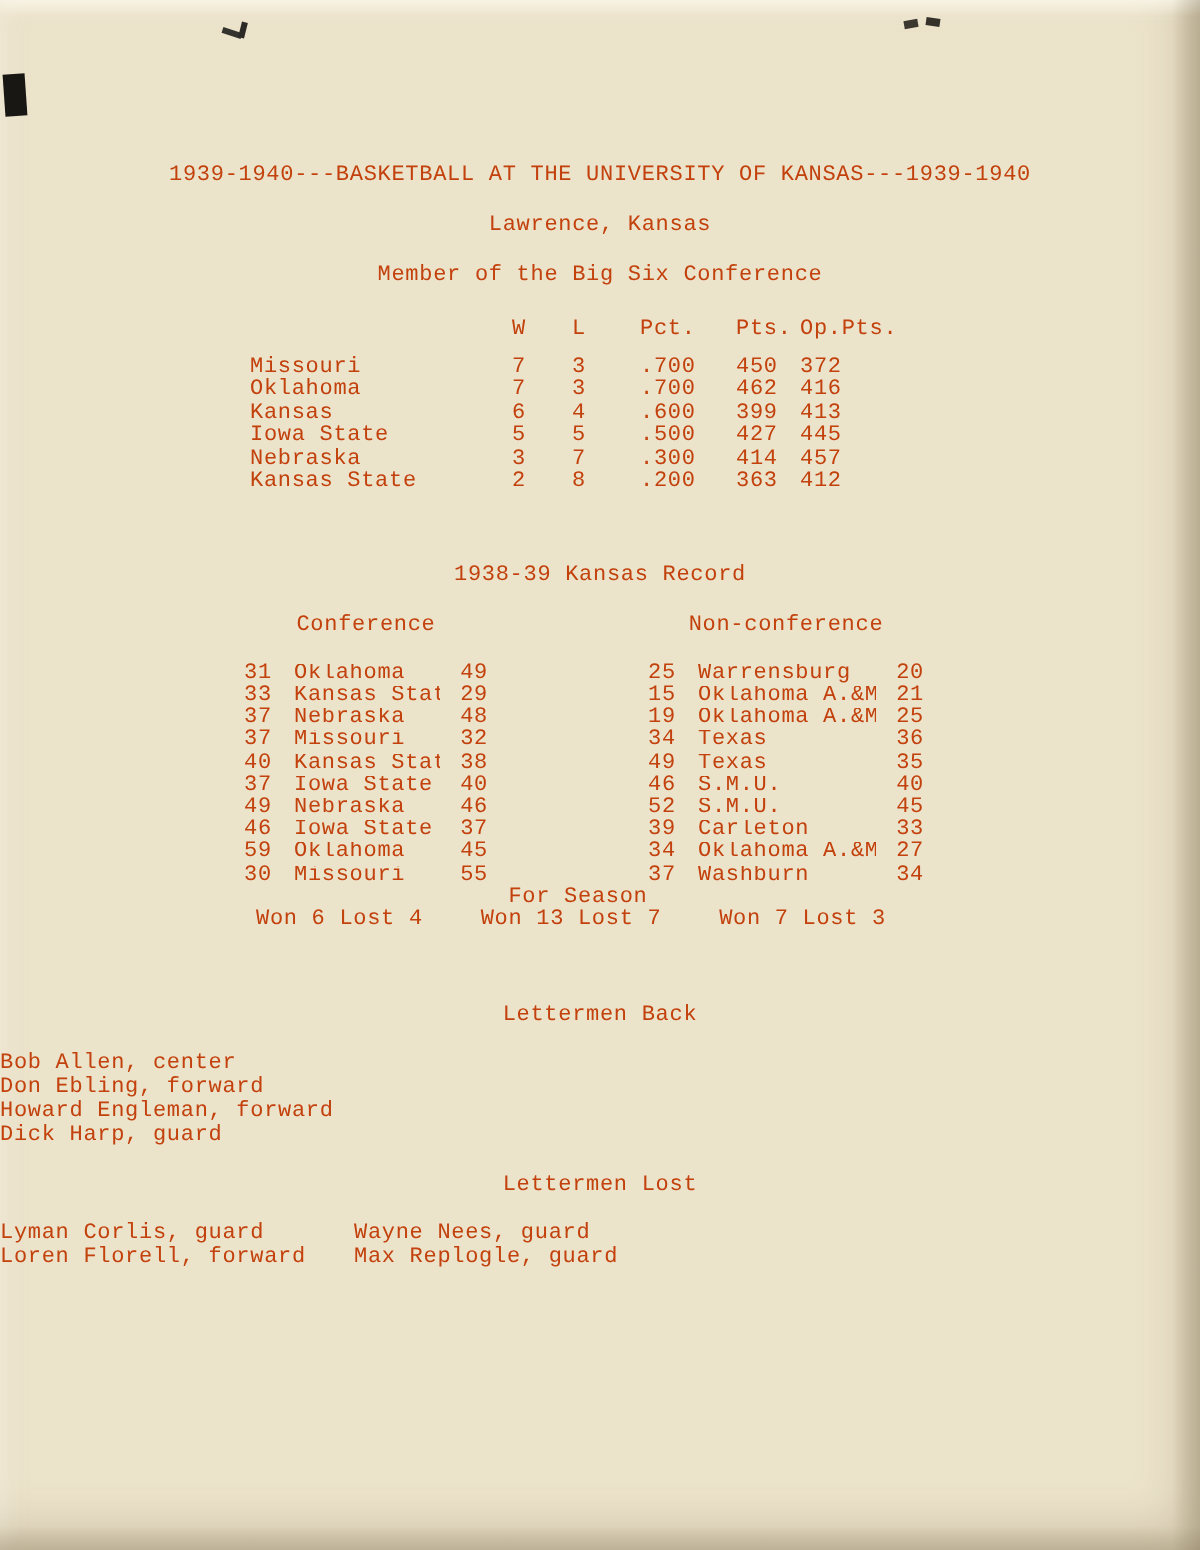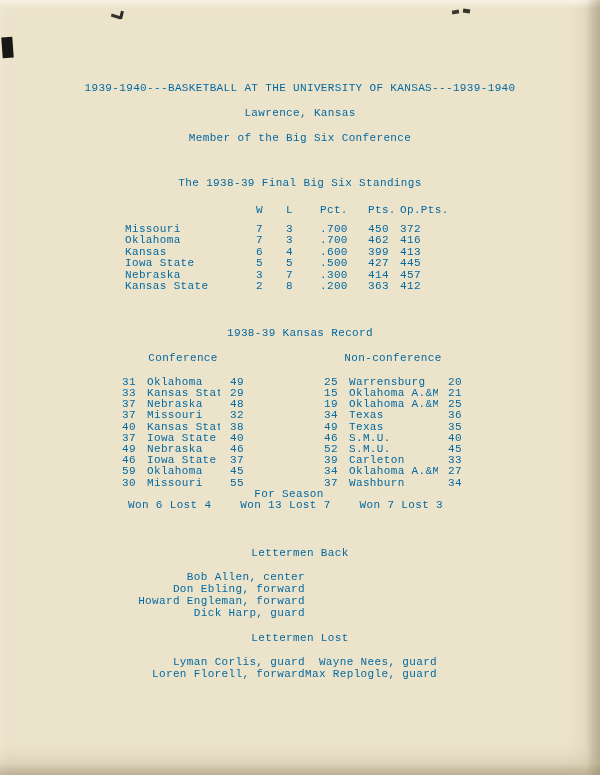--- a/index.html
+++ b/index.html
@@ -55,21 +55,21 @@
   .col-nonconf { width: 138px; margin-left: 80px; }
   .col-label   { text-align: center; margin-bottom: 13px; line-height: 11.2px; }
   .game-row { display: flex; line-height: 11.2px; }
   .g-home { width: 16px; text-align: left; }
   .g-team { flex: 1; padding-left: 9px; overflow: hidden; }
   .g-opp  { width: 24px; text-align: right; }
 
   .for-season { width: 334px; margin-left: 122px; text-align: center; line-height: 11.2px; }
   .season-line { display: flex; justify-content: space-between; margin-left: 128px; width: 315px; line-height: 11.2px; gap: 12px; }
 
-  .lettermen { display: flex; padding-left: 128px; margin-top: 12px; text-align: right; }
+  .lettermen { display: flex; margin-top: 12px; }
   .lm-left { width: 177px; }
   .lm-right { flex: none; }
   .name-line { line-height: 12px; }
 
   
   .sm-1 { position: absolute; left: 111px; top: 11px; width: 16px; height: 10px; }
   .sm-1::before { content: ""; position: absolute; left: 0; top: 4px; width: 10px; height: 3px; background: #35332e; transform: rotate(18deg); }
   .sm-1::after  { content: ""; position: absolute; left: 9px; top: 0; width: 3px; height: 8px; background: #2c2a26; transform: rotate(14deg); }
   .sm-2 { position: absolute; left: 452px; top: 8px; width: 20px; height: 10px; }
   .sm-2::before { content: ""; position: absolute; left: 0; top: 2px; width: 7px; height: 4px; background: #3a382f; transform: rotate(-10deg); }
@@ -79,35 +79,34 @@
   .edge-top    { position: absolute; top: 0; left: 0; width: 100%; height: 8px; pointer-events: none;
                  background: linear-gradient(to bottom, rgba(255,252,240,0.55), rgba(255,252,240,0)); }
   .edge-right  { position: absolute; top: 0; right: 0; width: 14px; height: 100%; pointer-events: none;
                  background: linear-gradient(to right, rgba(97,80,48,0), rgba(97,80,48,0.25)); }
   .edge-bottom { position: absolute; bottom: 0; left: 0; width: 100%; height: 12px; pointer-events: none;
                  background: linear-gradient(to bottom, rgba(97,80,48,0), rgba(97,80,48,0.2)); }
 </style>
 </head>
 <body>
 
-<div class="paper" style="background: rgb(236, 227, 203); color: #0369a1;">
+<div class="paper" style="background: rgb(236, 227, 203); color: #c2410c;">
 
   <div class="edge-top"></div>
   <div class="edge-right"></div>
   <div class="edge-bottom"></div>
 
   <div class="sm-1"></div>
   <div class="sm-2"></div>
   <div class="sm-3"></div>
 
   <div class="title center txt">1939-1940---BASKETBALL AT THE UNIVERSITY OF KANSAS---1939-1940</div>
   <div class="subtitle center txt">Lawrence, Kansas</div>
   <div class="subtitle center txt">Member of the Big Six Conference</div>
 
-  <div class="sec-heading center txt sh-standings">The 1938-39 Final Big Six Standings</div>
 
   <table class="standings">
     <thead>
       <tr>
         <th class="c-team"></th>
         <th class="c-w">W</th>
         <th class="c-l">L</th>
         <th class="c-pct">Pct.</th>
         <th class="c-pts">Pts.</th>
         <th class="c-op">Op.Pts.</th>

